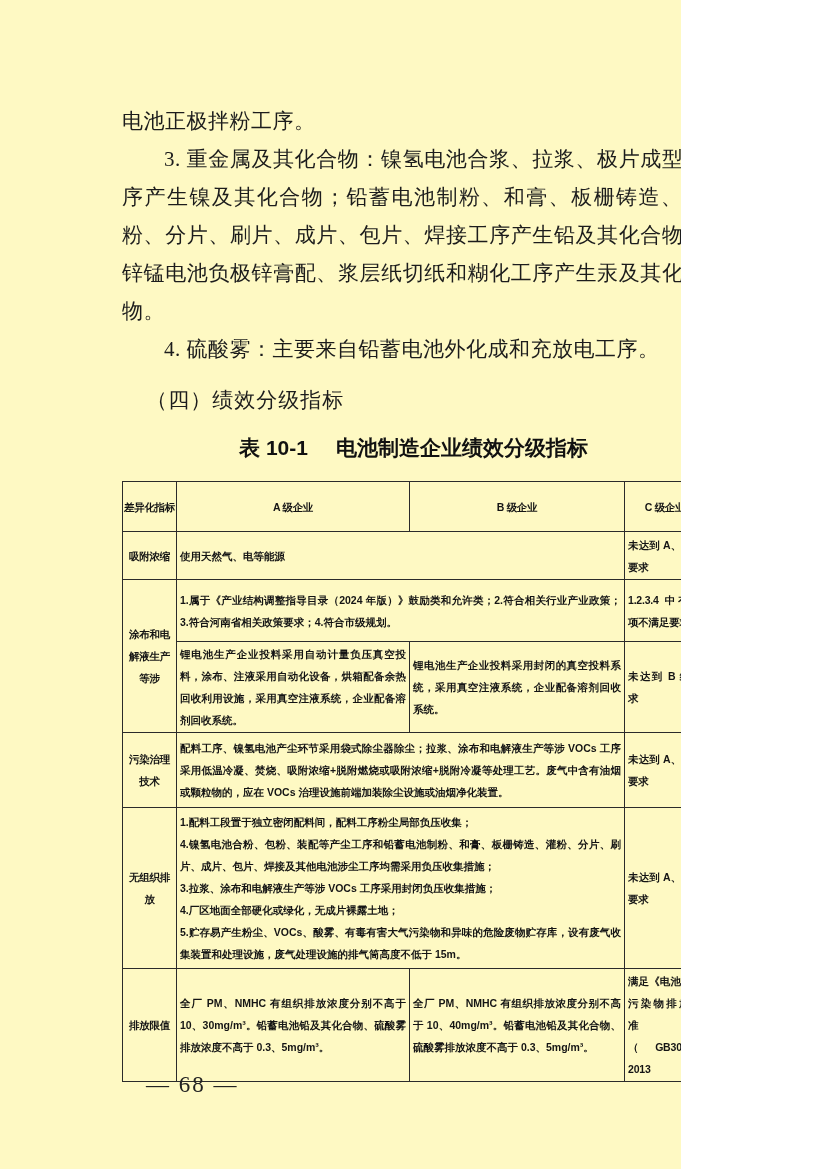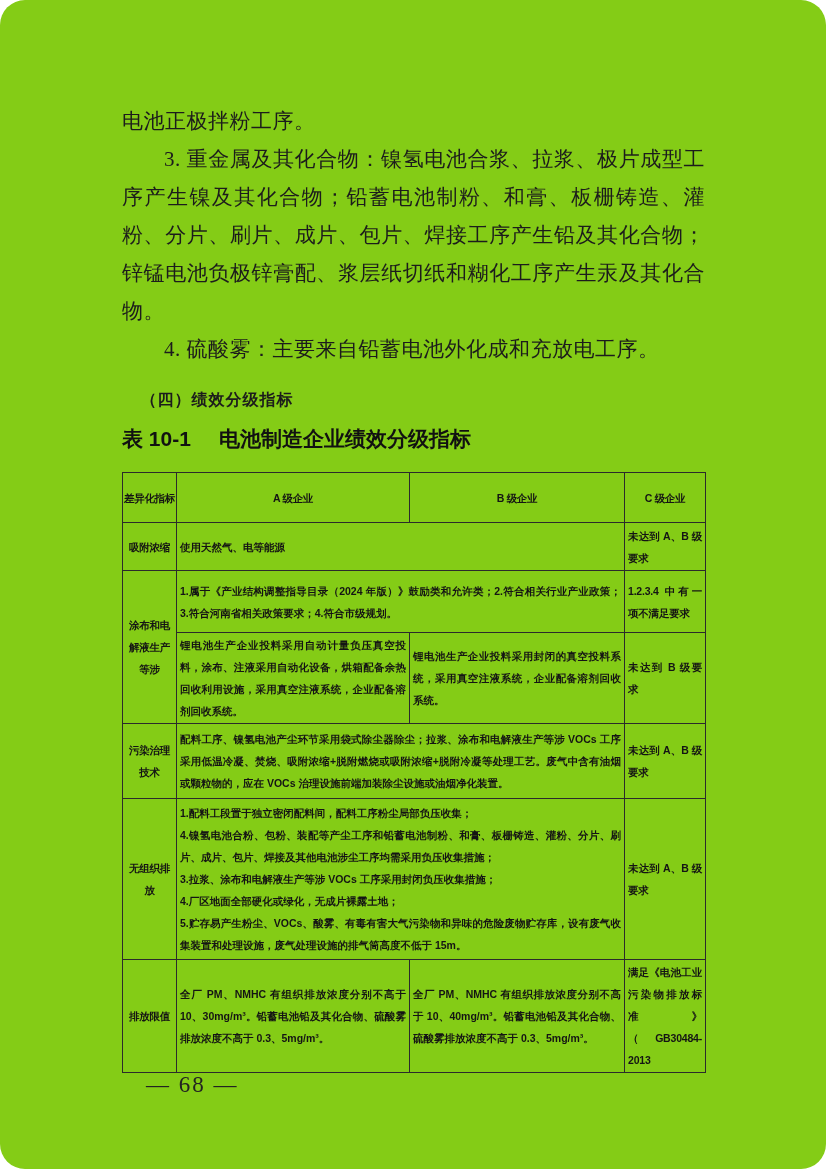--- a/index.html
+++ b/index.html
@@ -1,49 +1,48 @@
 <!DOCTYPE html>
 <html><head>
 <meta charset="utf-8">
 <style>
   html,body { margin:0; padding:0; background:#ffffff; }
   .page {
     position:relative;
-    width:826px; height:1169px;
-    background:#84cc16;
+    width:681px; height:1169px;
+    background:#fef9c3;
     color:#1c1c1c;
     font-family:"Liberation Serif","DejaVu Serif",serif;
     overflow:hidden;
-    border-radius:25px;
   }
   .content {
     position:absolute;
     left:122px; top:102px;
     width:583px;
   }
   .body-text p {
     margin:0;
     font-size:21px;
     line-height:38px;
     text-align:justify;
     letter-spacing:0.5px;
   }
   .indent { text-indent:2em; }
   .section-heading {
     margin:12px 0 0 0;
-    font-size:16px;
-    font-weight:bold;
+    font-size:21px;
+    font-weight:normal;
     text-indent:1.15em;
     line-height:40px;
     letter-spacing:1px;
   }
   .table-title {
-    margin-top:4px;
+    margin-top:13px;
     display:flex;
-    justify-content:flex-start;
+    justify-content:center;
     align-items:baseline;
     gap:28px;
     font-family:"Liberation Sans","DejaVu Sans",sans-serif;
     font-weight:bold;
     font-size:21px;
     line-height:30px;
     color:#111;
   }
   table.grading {
     margin-top:18px;

